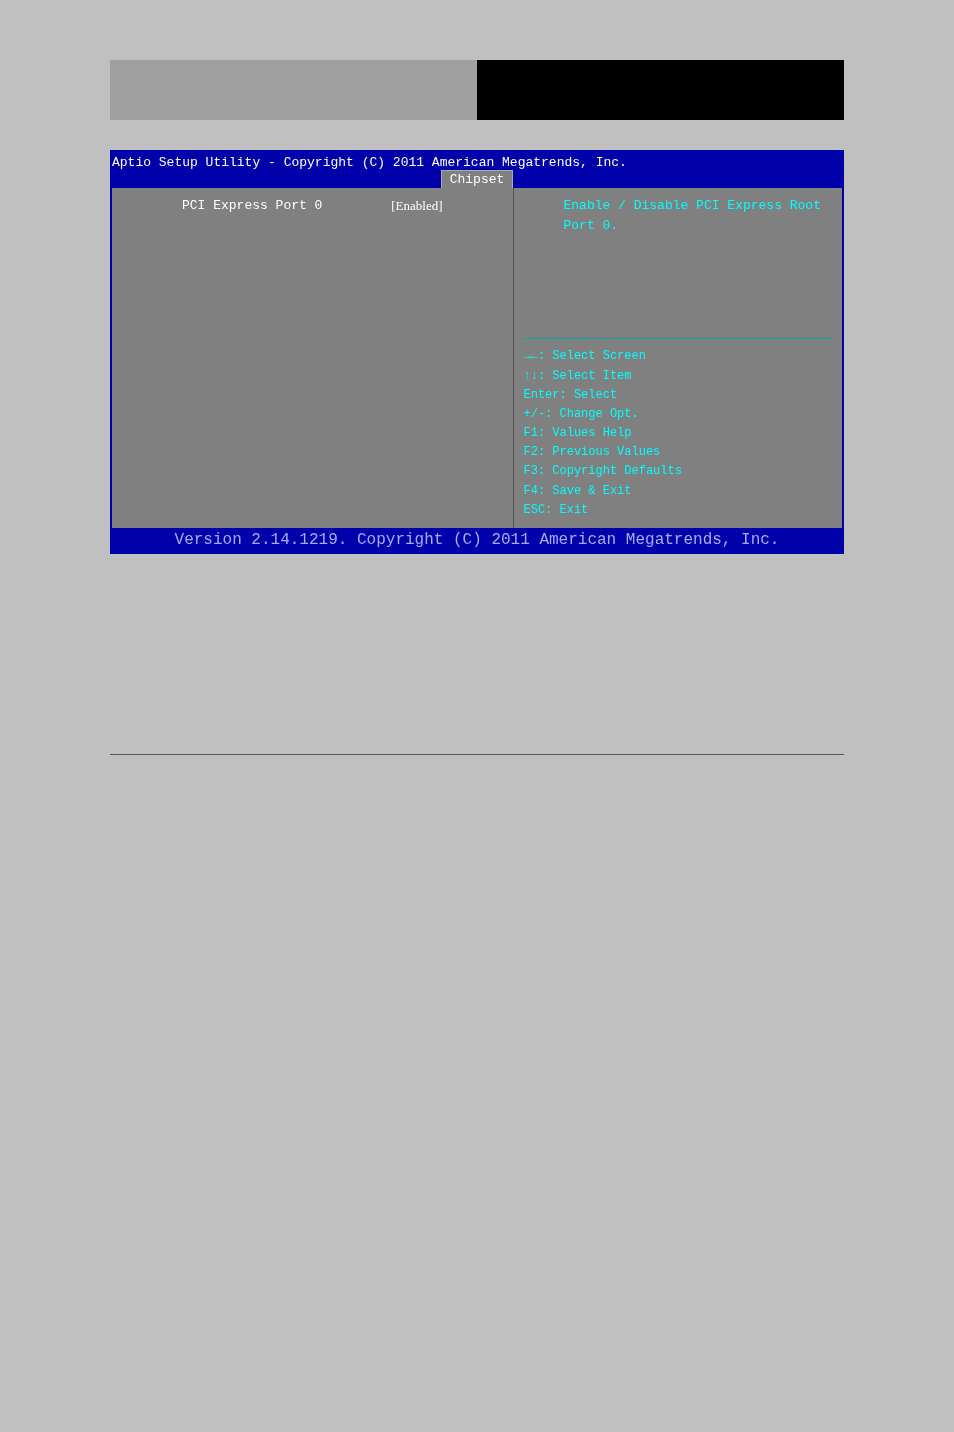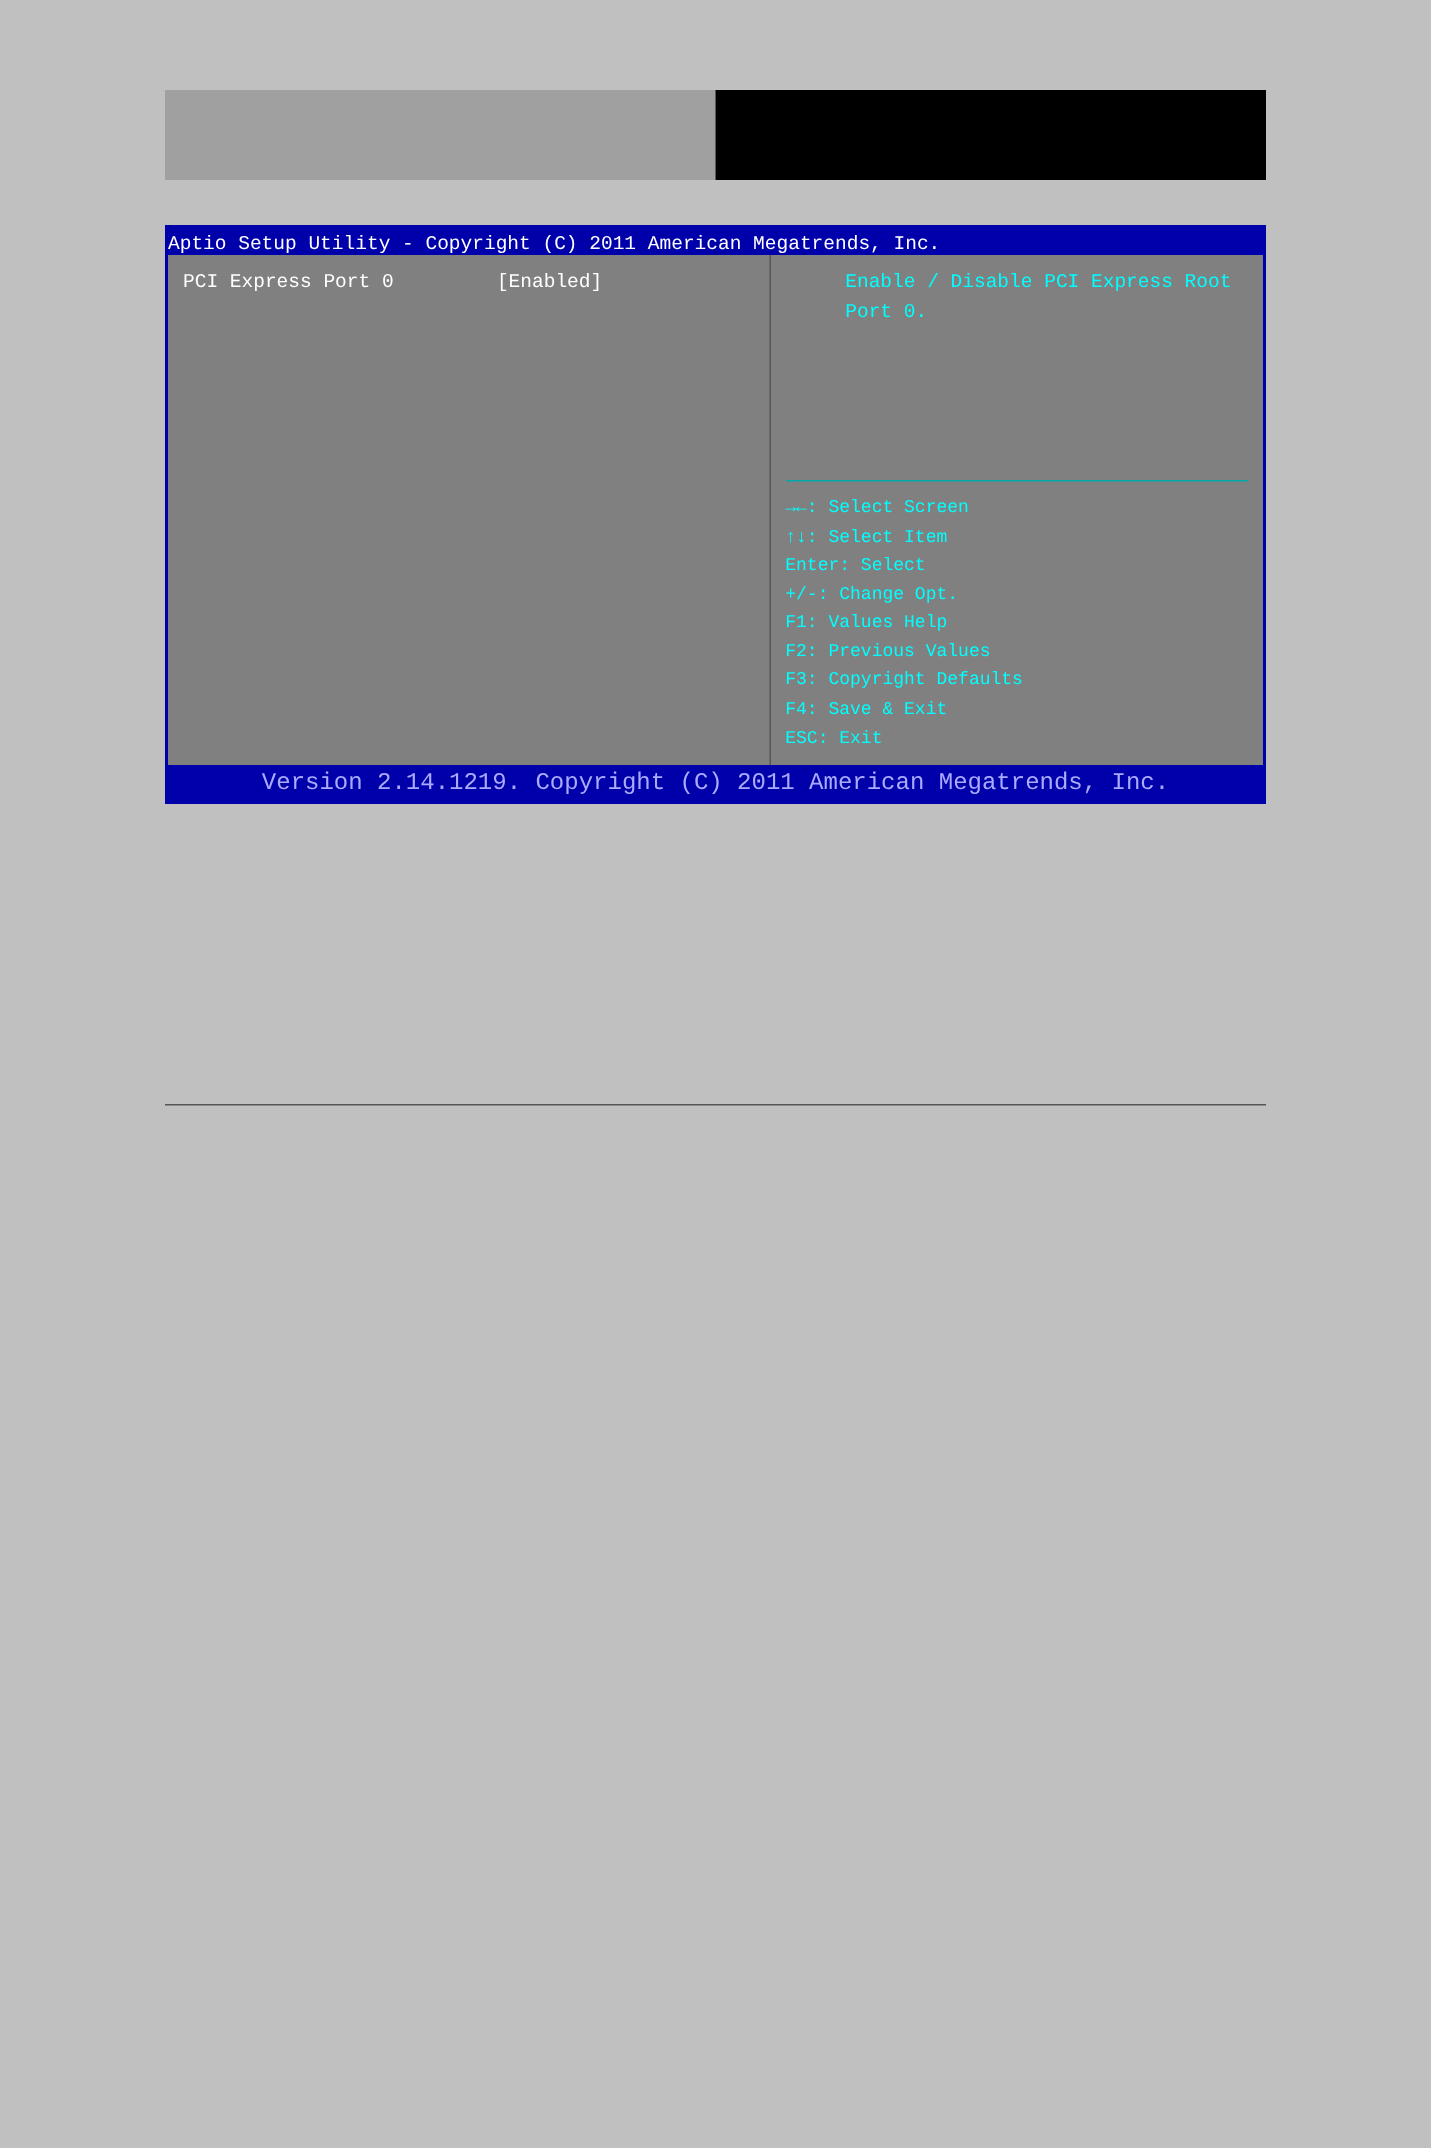--- a/index.html
+++ b/index.html
@@ -70,29 +70,31 @@
       flex: 0 0 55%;
       padding: 8px 10px;
       border-right: 1px solid #555;
     }
 
     .bios-setting-row {
       display: flex;
       color: #ffffff;
       padding: 2px 0;
       font-size: 13px;
+      justify-content: center;
     }
 
     .bios-setting-name {
       flex: 0 0 55%;
       color: #ffffff;
     }
 
     .bios-setting-value {
       color: #ffffff;
+      font-family: Liberation Serif, serif;
     }
 
     .bios-right {
       flex: 0 0 45%;
       padding: 8px 10px;
       display: flex;
       flex-direction: column;
     }
 
     .bios-description {
@@ -133,20 +135,23 @@
 
 <div class="top-banner">
   <div class="top-banner-left"></div>
   <div class="top-banner-right"></div>
 </div>
 
 <div class="bios-container">
 
   <div class="bios-header">
     <span class="bios-header-title">Aptio Setup Utility - Copyright (C) 2011 American Megatrends, Inc.</span>
+    <div class="bios-tab-row">
+      <div class="bios-tab">Chipset</div>
+    </div>
   </div>
 
   <div class="bios-content">
 
     <div class="bios-left">
       <div class="bios-setting-row">
         <span class="bios-setting-name">PCI Express Port 0</span>
         <span class="bios-setting-value">[Enabled]</span>
       </div>
     </div>

